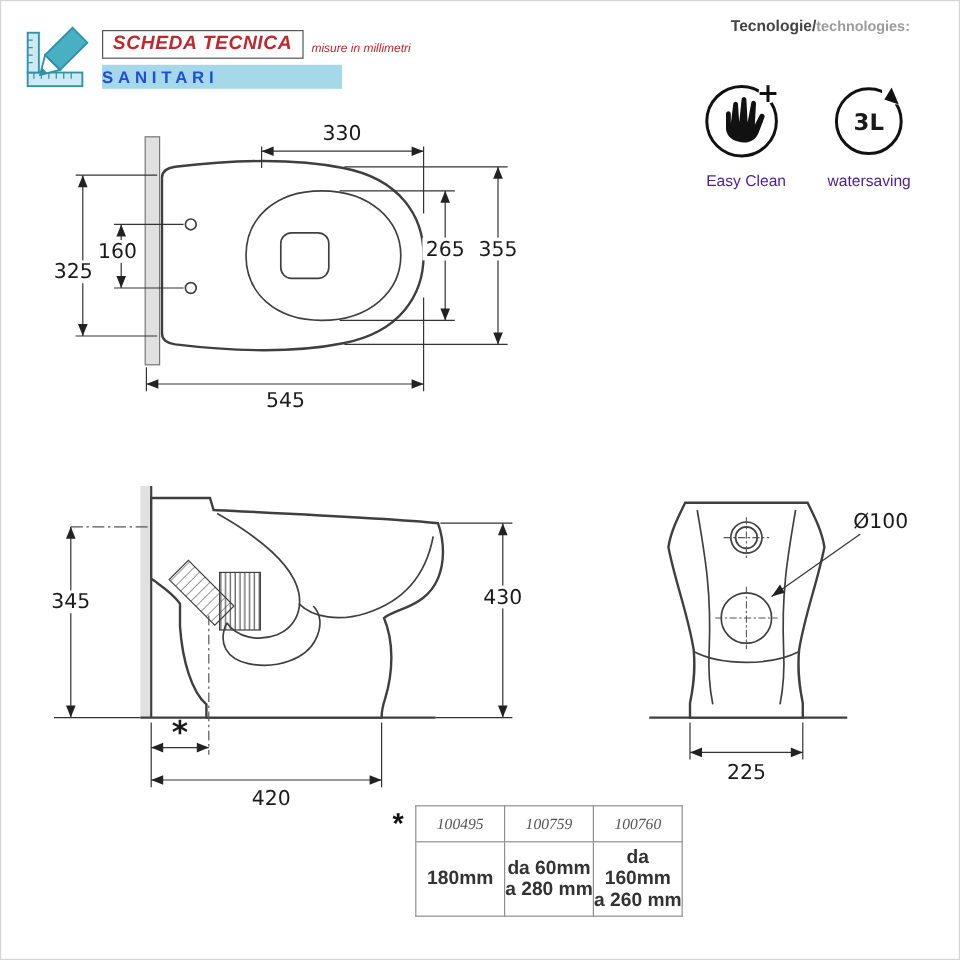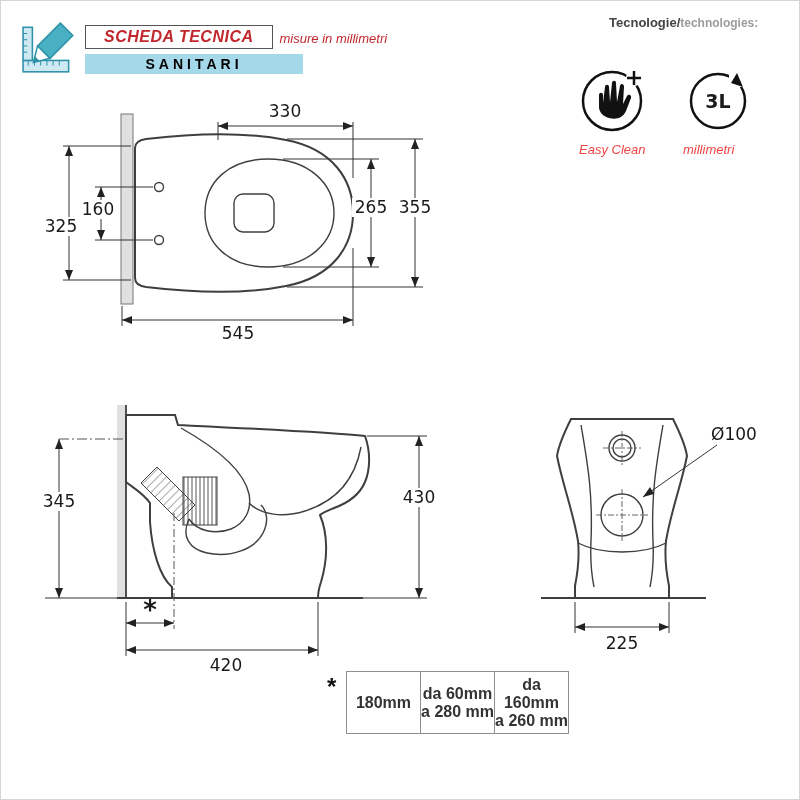--- a/index.html
+++ b/index.html
@@ -2,29 +2,29 @@
 <html><head>
 <meta charset="utf-8">
 <style>
   * { margin:0; padding:0; box-sizing:border-box; }
   body { background:#fff; font-family:"Liberation Sans", sans-serif; }
   .page { position:relative; width:800px; height:800px; background:#fff; border:1px solid #d5d5d5; overflow:hidden; }
 
   
   .logo { position:absolute; left:20px; top:18px; }
   .title-row { position:absolute; left:84px; top:24px; display:flex; align-items:flex-end; gap:7px; }
-  .title-box { border:1px solid #555; color:#c1272d; font-weight:bold; font-style:italic; font-size:16px; padding:2px 18px; letter-spacing:.5px; white-space:nowrap; }
-  .subtitle { color:#c1272d; font-size:13px; font-style:italic; padding-bottom:3px; white-space:nowrap; }
-  .banner { position:absolute; left:84px; top:53px; width:218px; height:20px; background:#a5d8e8; color:#000000; font-weight:bold; font-size:14px; letter-spacing:4px; text-align:center; line-height:20px; }
+  .title-box { border:1px solid #555; color:#c1272d; font-weight:bold; font-style:italic; font-size:16px; padding:2px 8px; letter-spacing:.5px; white-space:nowrap; }
+  .subtitle { color:#c1272d; font-size:10px; font-style:italic; padding-bottom:3px; white-space:nowrap; }
+  .banner { position:absolute; left:84px; top:53px; width:200px; height:20px; background:#a5d8e8; color:#1d4ed8; font-weight:bold; font-size:14px; letter-spacing:4px; text-align:left; line-height:20px; }
 
   .tech-label { position:absolute; left:608px; top:12px; white-space:nowrap;font-weight:bold; }
   .t-it { color:#444; font-size:13px; }
   .t-en { color:#9c9c9c; font-size:12px; }
-  .tech-item { position:absolute; width:76px; text-align:left; }
-  .tech-name { font-size:13px; color:#ef4444; margin-top:3px; white-space:nowrap;font-style:italic; }
+  .tech-item { position:absolute; width:76px; text-align:right; }
+  .tech-name { font-size:13px; color:#4c1d95; margin-top:3px; white-space:nowrap; }
 
   
   .tv { position:absolute; left:30px; top:95px; }
   .sv { position:absolute; left:30px; top:390px; }
   .bv { position:absolute; left:520px; top:390px; }
   svg text { font-family:"DejaVu Sans", sans-serif; fill:#1a1a1a; }
   .dim { font-size:17px; }
   .dim-star { font-size:26px; font-weight:bold; }
   .outline { fill:#fff; stroke:#3f3f3f; stroke-width:2; }
   .thin { fill:none; stroke:#3f3f3f; stroke-width:1.4; }
@@ -85,21 +85,21 @@
     <div class="tech-name">Easy Clean</div>
   </div>
 
   <div class="tech-item" style="left:682px; top:64px;">
     <svg width="70" height="70" viewBox="0 0 70 70">
       <circle cx="35" cy="36" r="27" fill="none" stroke="#111" stroke-width="2.5"></circle>
       <rect x="46" y="4" width="18" height="18" fill="#fff"></rect>
       <polygon points="60,22 48,18 54,8" fill="#111"></polygon>
       <text x="35" y="43" text-anchor="middle" style="font-size:19px; font-weight:bold;">3L</text>
     </svg>
-    <div class="tech-name">millimetri</div>
+    <div class="tech-name">watersaving</div>
   </div>
 
   <svg class="tv" width="430" height="250" viewBox="0 0 430 250">
     <rect x="90" y="18" width="12" height="190" fill="#e0e0e0" stroke="#777" stroke-width="1"></rect>
     <path class="outline" d="M 104 52 C 104 47 108 44 115 43 C 165 37 215 36 255 44 C 302 53 322 84 322 117 C 322 150 302 181 255 190 C 215 198 165 197 115 191 C 108 190 104 187 104 182 Z"></path>
     <path class="thin" d="M 174 117 C 174 86 198 63 237 63 C 278 63 303 88 303 117 C 303 146 278 171 237 171 C 198 171 174 148 174 117 Z"></path>
     <rect x="203" y="98" width="40" height="38" rx="9" fill="#fff" stroke="#3f3f3f" stroke-width="1.4"></rect>
     <circle cx="128" cy="91" r="4.5" class="thin"></circle>
     <circle cx="128" cy="144" r="4.5" class="thin"></circle>
 
@@ -226,20 +226,25 @@
     <line class="dln" x1="148" y1="211" x2="148" y2="242"></line>
     <line class="dln" x1="54" y1="236" x2="148" y2="236"></line>
     <polygon class="arr" points="54,236 64,232 64,240"></polygon>
       <polygon class="arr" points="148,236 138,232 138,240"></polygon>
     <text class="dim" x="101" y="258" text-anchor="middle">225</text>
   </svg>
 
   <div class="table-star">*</div>
   <table class="spec-table">
     <tbody>
+        <tr>
+      <td class="th">100495</td>
+      <td class="th">100759</td>
+      <td class="th">100760</td>
+    </tr>
     <tr>
       <td class="val">180mm</td>
       <td class="val">da 60mm
 a 280 mm</td>
       <td class="val">da 160mm
 a 260 mm</td>
     </tr>
   </tbody>
     </table>
 

